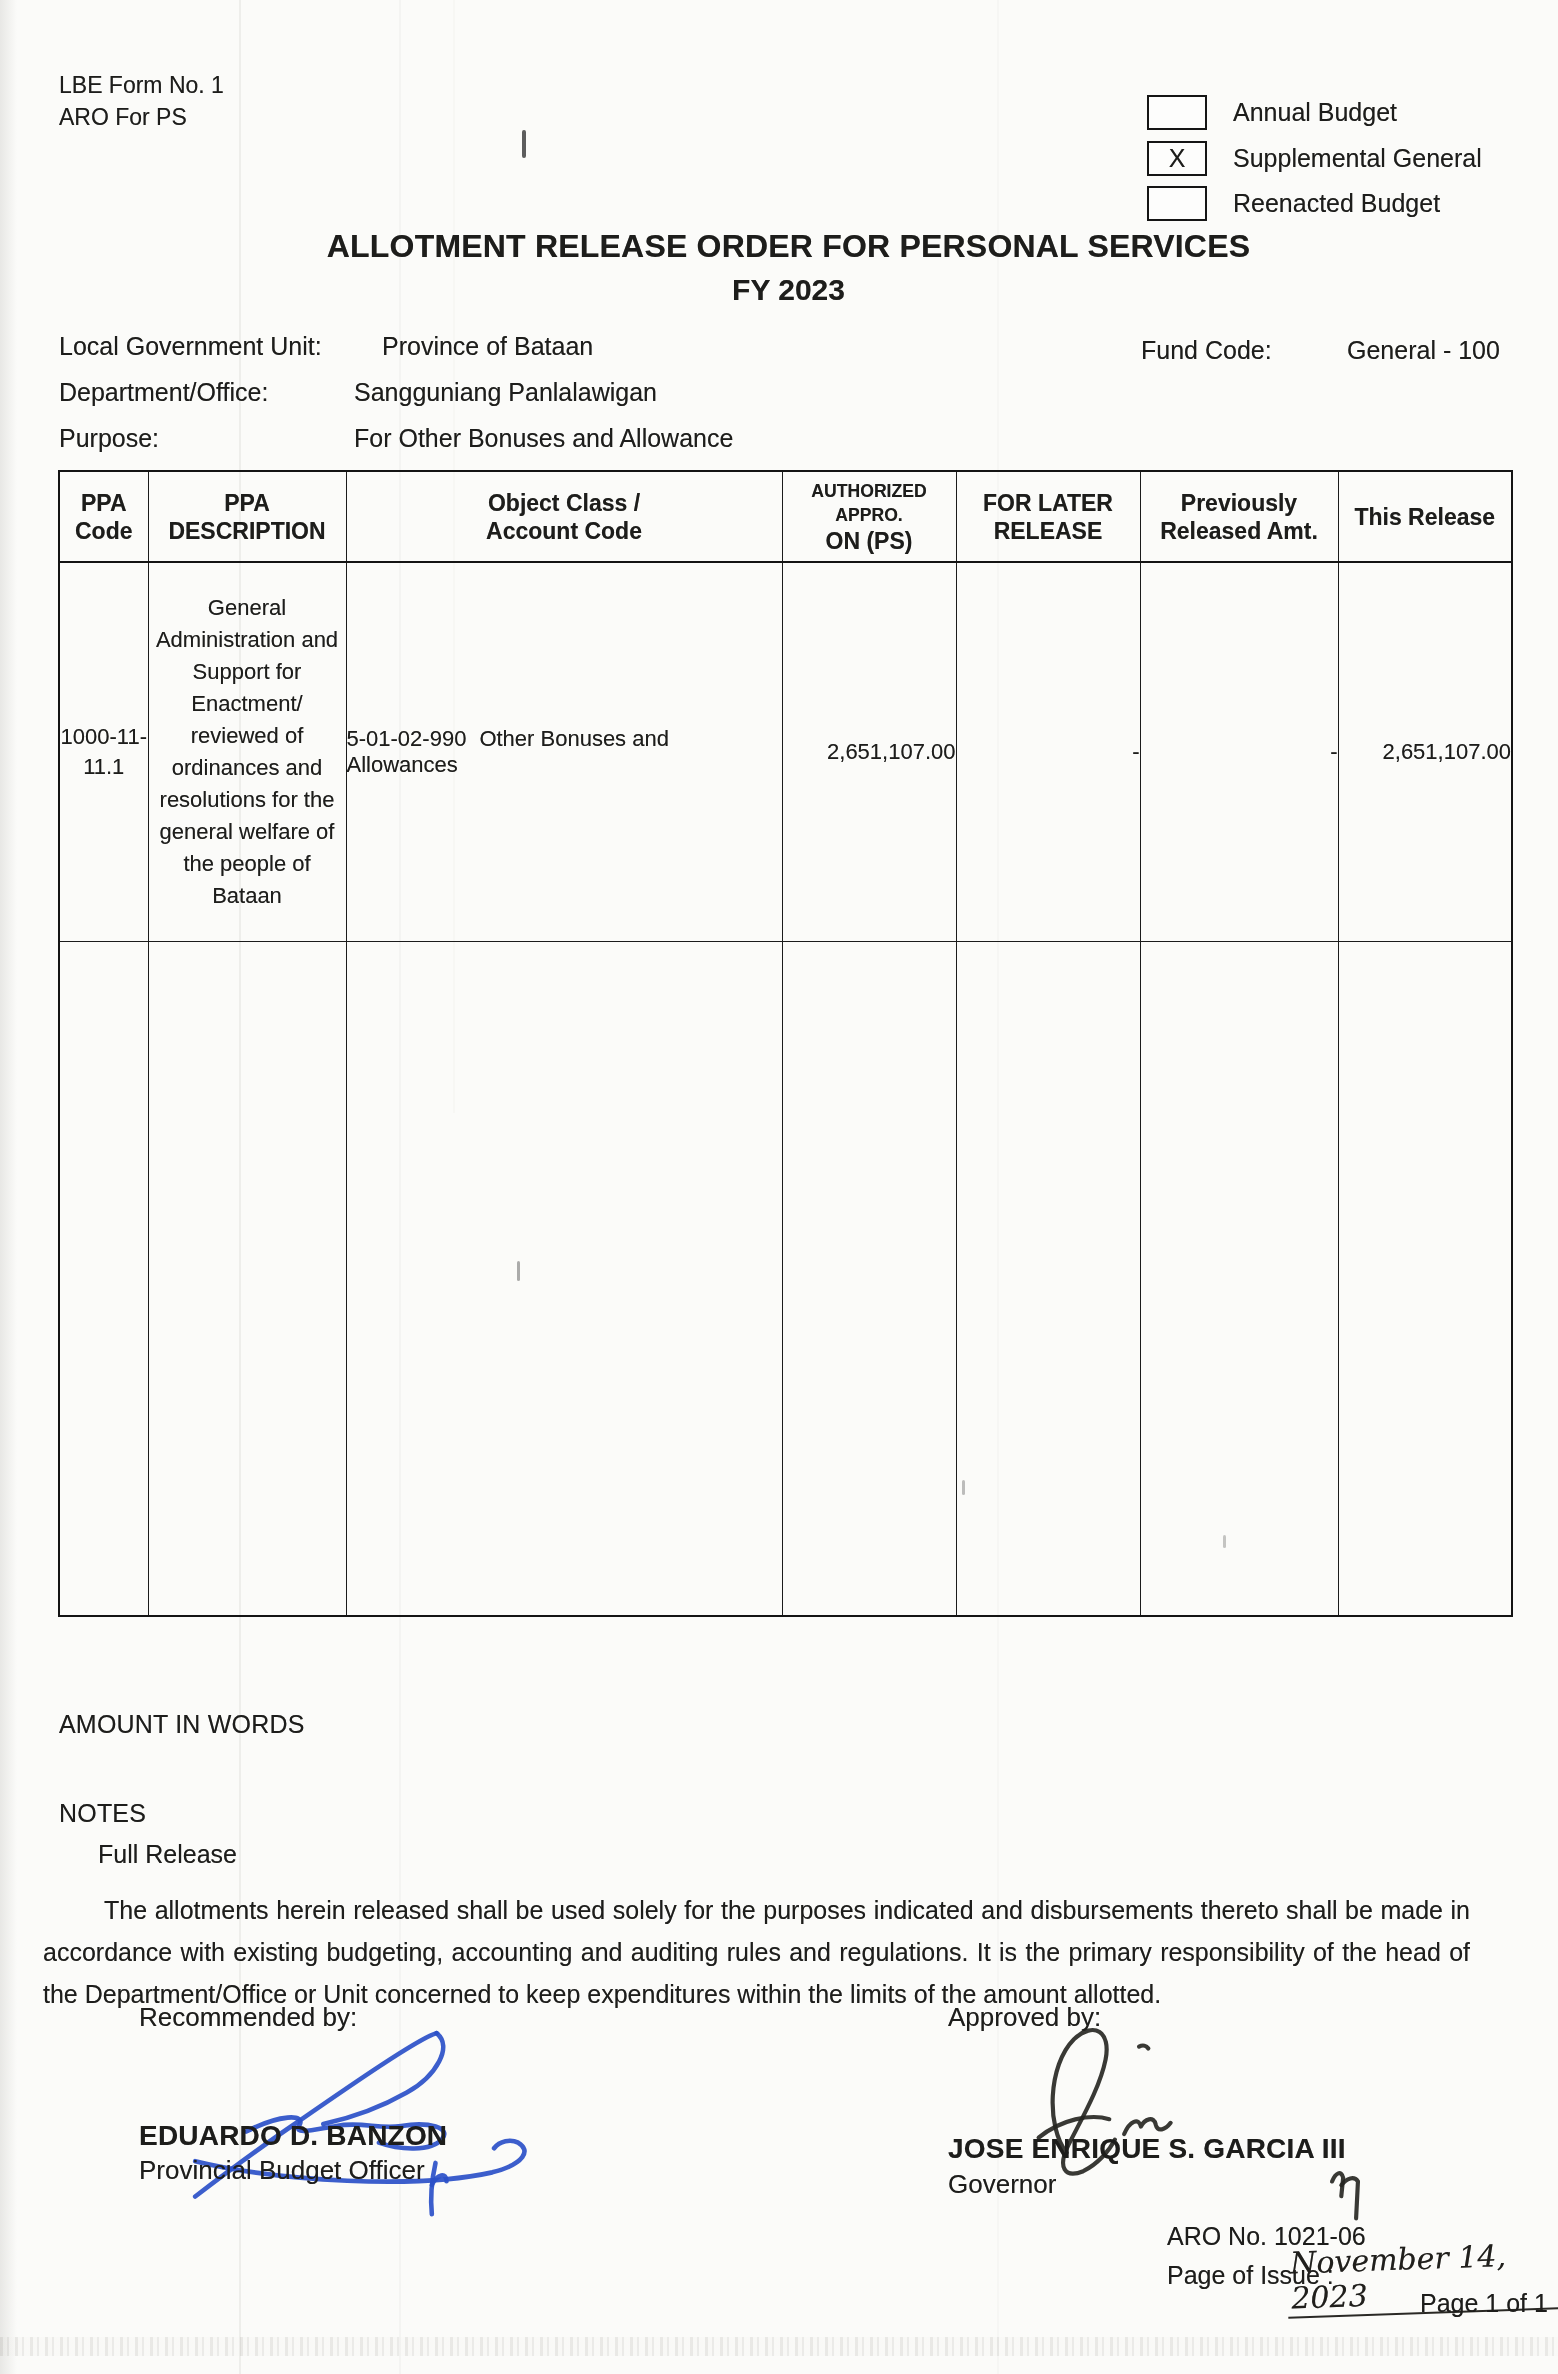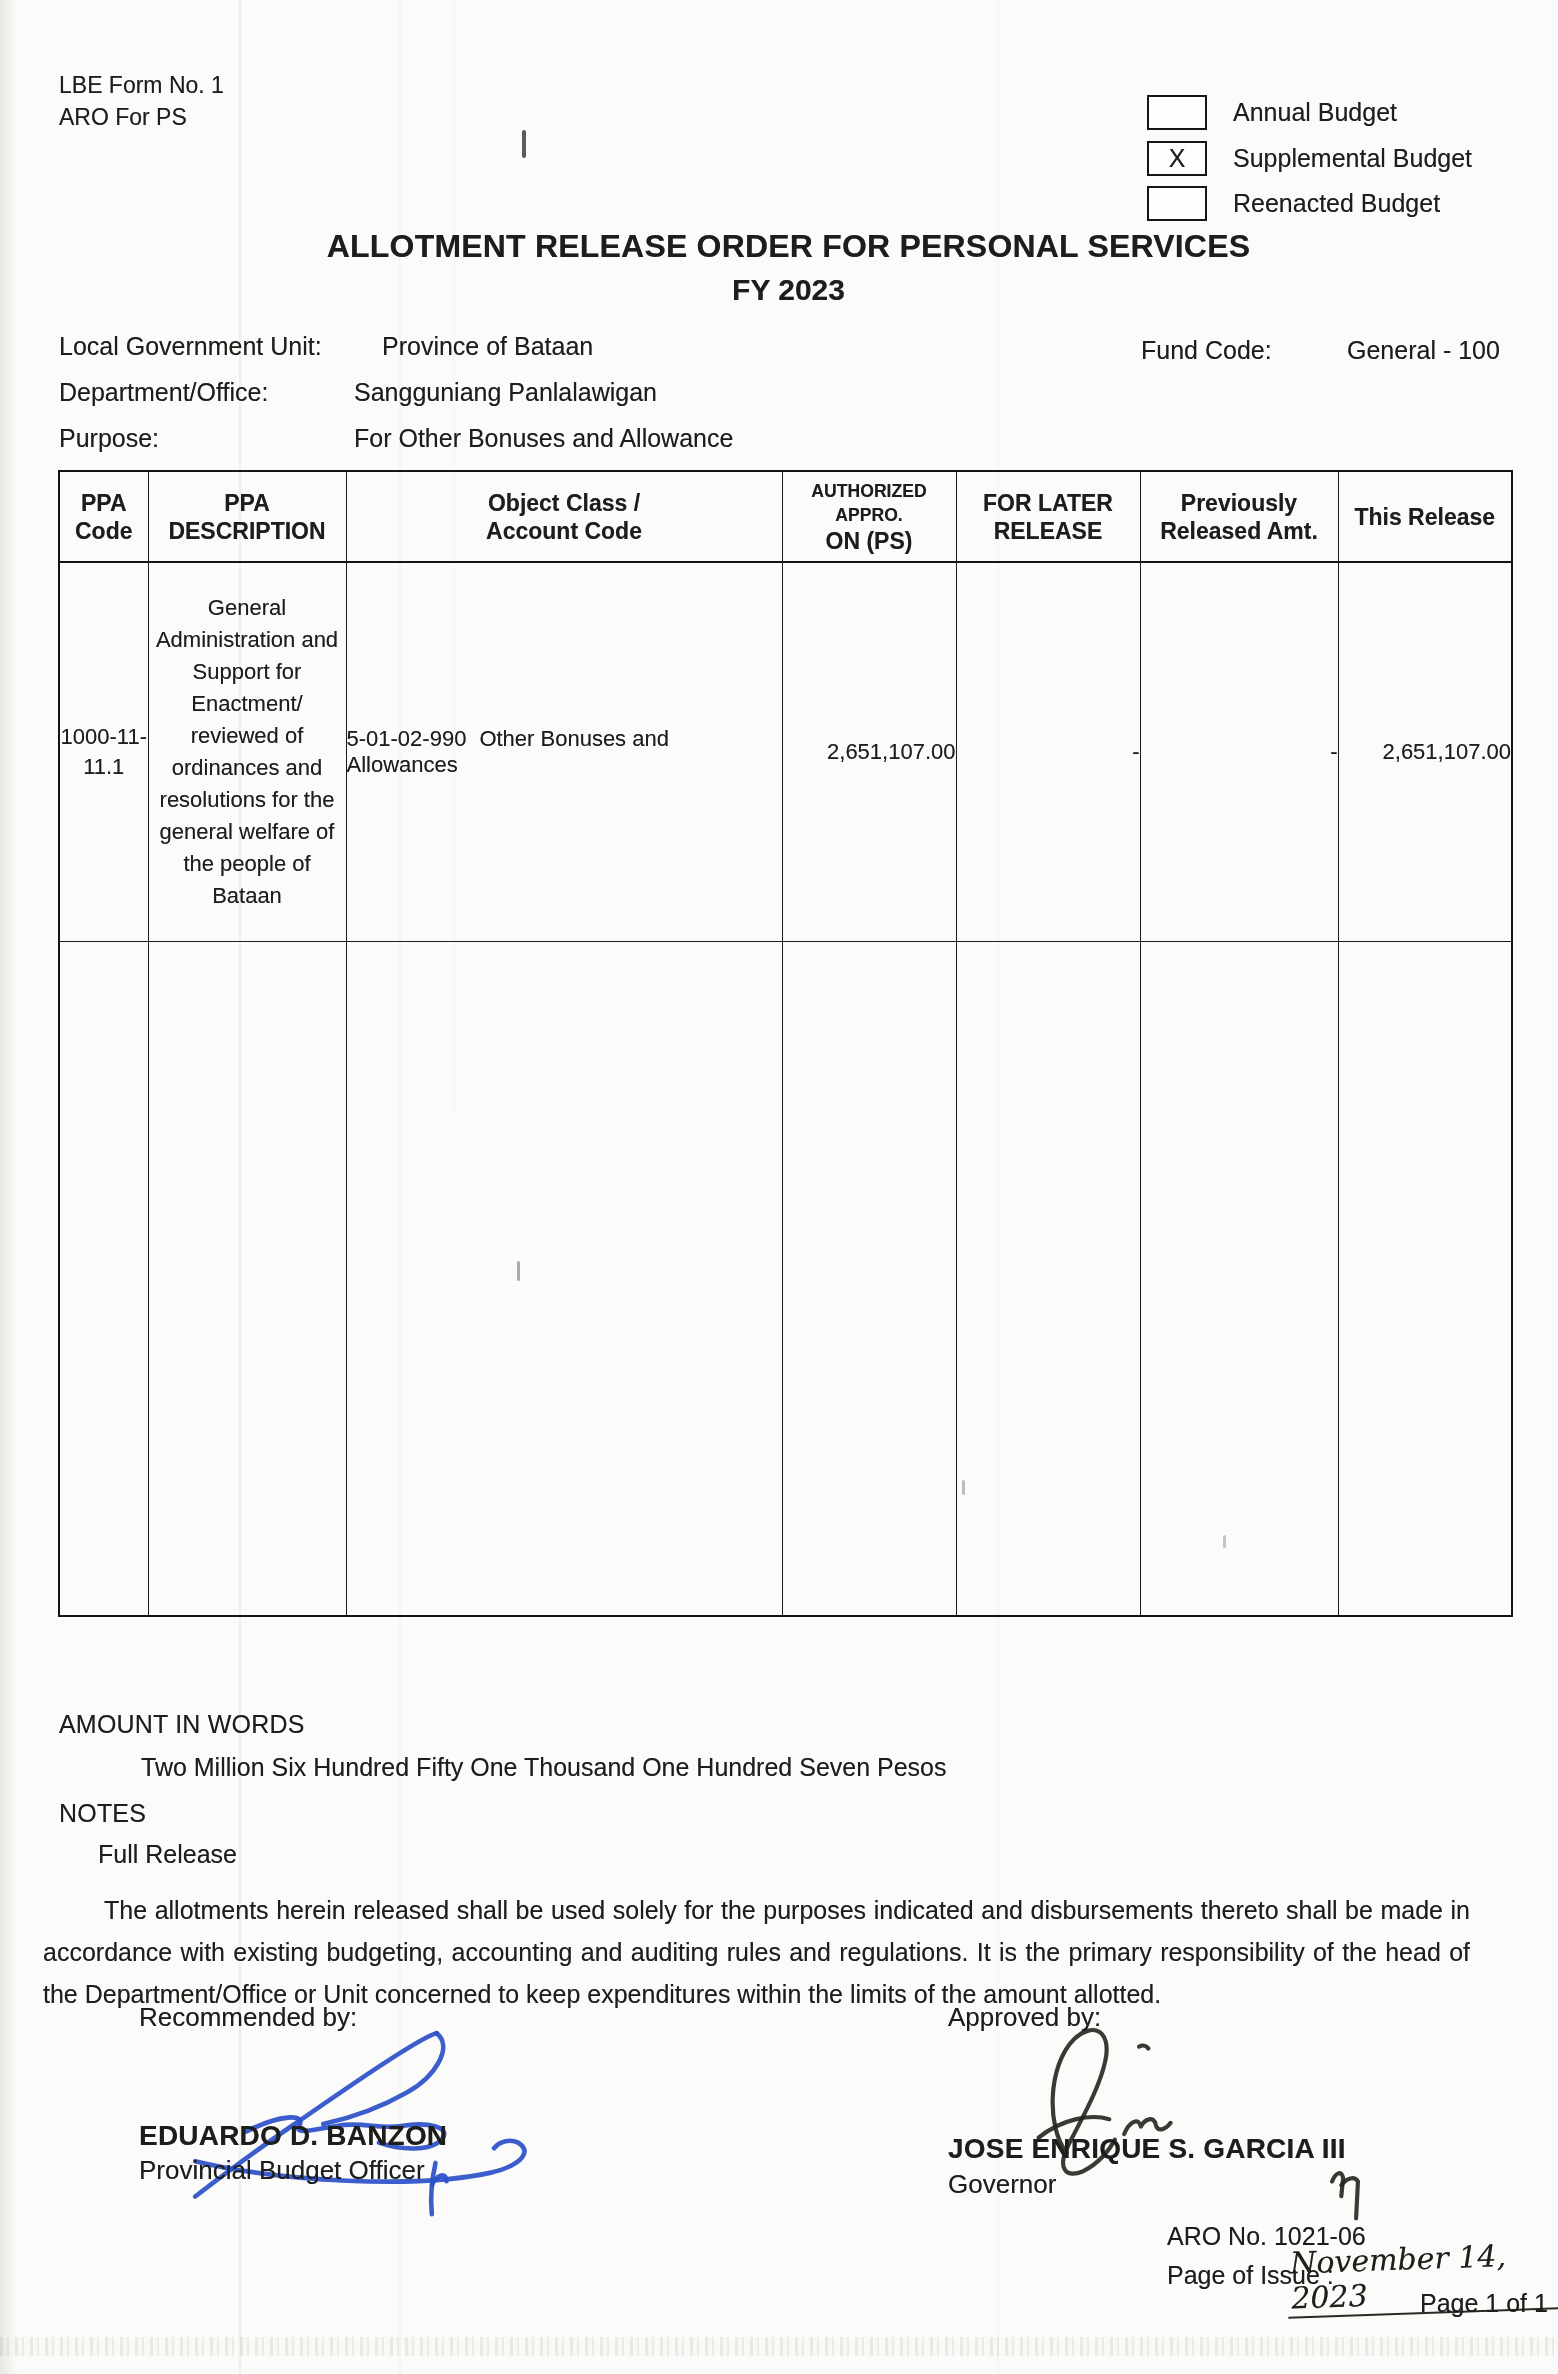--- a/index.html
+++ b/index.html
@@ -90,21 +90,21 @@
   <div class="abs cb-row" style="left:1147px;top:96px;">
     <div class="cb-box">
         <span></span>
       </div>
     <div class="cb-label">Annual Budget</div>
   </div>
   <div class="abs cb-row" style="left:1147px;top:142px;">
     <div class="cb-box">
         <span>X</span>
       </div>
-    <div class="cb-label">Supplemental Budget</div>
+    <div class="cb-label">Supplemental General</div>
   </div>
   <div class="abs cb-row" style="left:1147px;top:187px;">
     <div class="cb-box">
         <span></span>
       </div>
     <div class="cb-label">Reenacted Budget</div>
   </div>
 
   <div class="abs title-wrap">
     <div class="title">ALLOTMENT RELEASE ORDER FOR PERSONAL SERVICES</div>
@@ -179,21 +179,20 @@
           <td></td>
         <td></td>
           <td></td>
           <td></td>
         <td></td>
       </tr>
     </tbody>
   </table>
 
   <div class="abs sec-label caps" style="left:59px;top:1710px;">AMOUNT IN WORDS</div>
-  <div class="abs sec-label" style="left:141px;top:1753px;">Two Million Six Hundred Fifty One Thousand One Hundred Seven Pesos</div>
   <div class="abs sec-label caps" style="left:59px;top:1799px;">NOTES</div>
   <div class="abs sec-label" style="left:98px;top:1840px;">Full Release</div>
 
   <div class="abs disclaimer">The allotments herein released shall be used solely for the purposes indicated and disbursements thereto shall be made in accordance with existing budgeting, accounting and auditing rules and regulations. It is the primary responsibility of the head of the Department/Office or Unit concerned to keep expenditures within the limits of the amount allotted.</div>
 
   <div class="abs sig-label" style="left:139px;top:2002px;">Recommended by:</div>
   <svg class="ink blue-ink" style="left:158px;top:2022px;" width="390" height="181" viewBox="0 0 420 195">
     <path d="M 300 12 C 280 18, 205 70, 150 108 C 110 135, 70 165, 40 188"></path>
     <path d="M 300 12 C 318 26, 300 58, 268 76 C 240 92, 205 104, 178 110"></path>
     <path d="M 95 118 C 130 100, 160 98, 152 112 C 146 122, 168 116, 192 112 C 220 107, 238 116, 262 112 C 292 107, 316 114, 306 126 C 294 140, 260 138, 238 130"></path>

